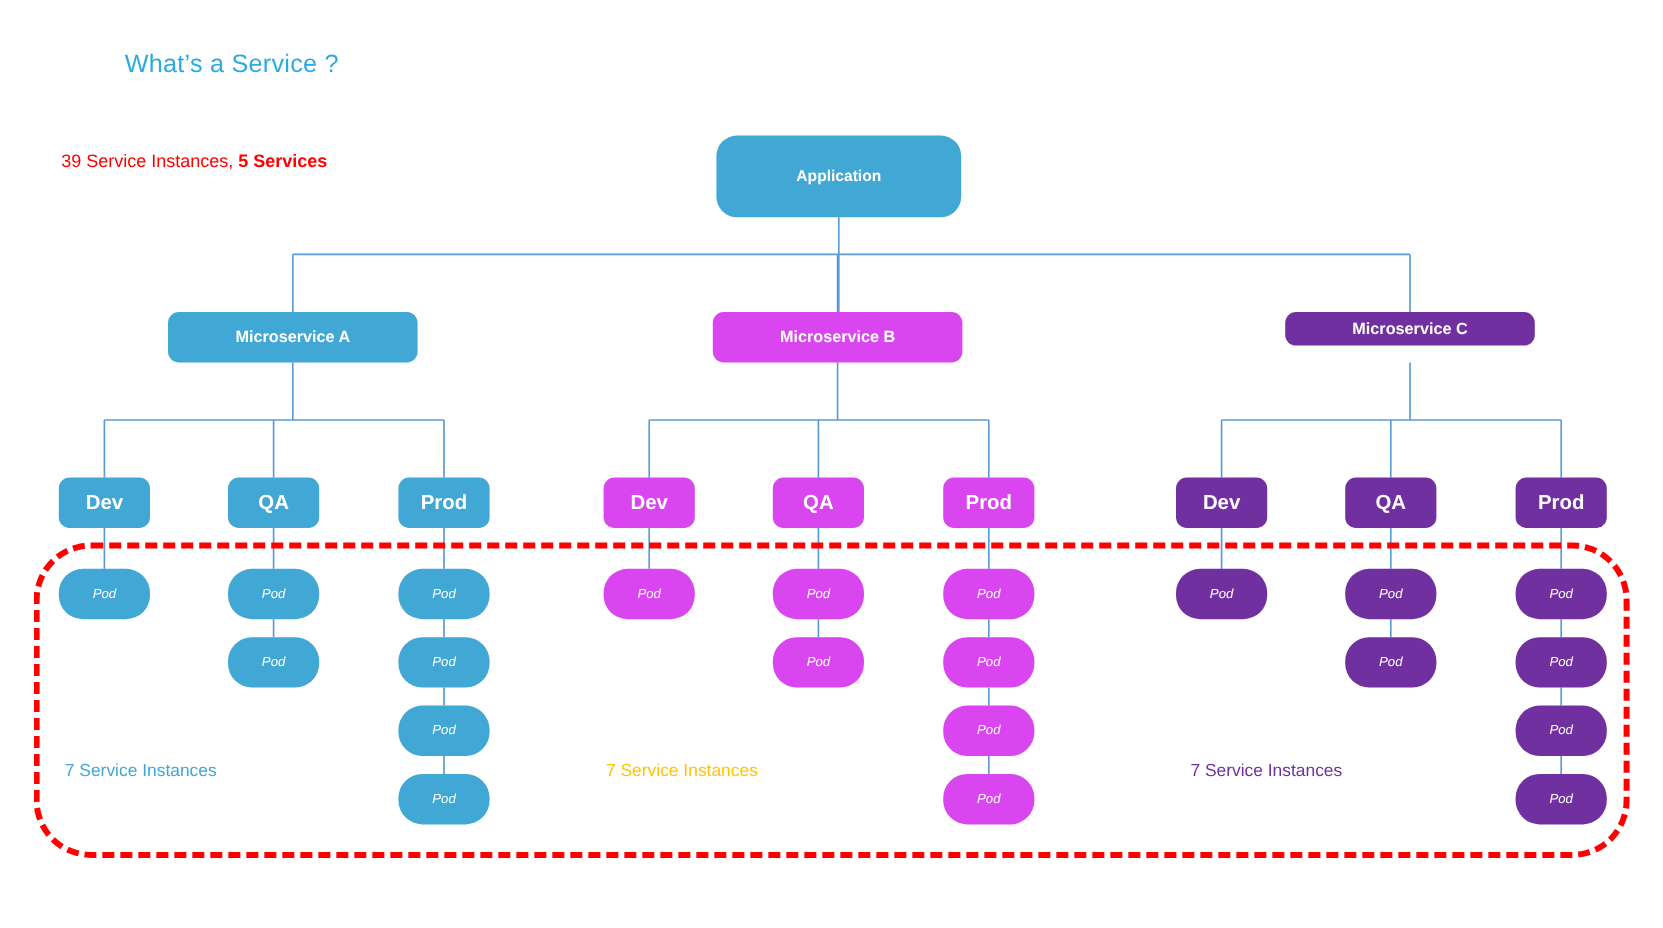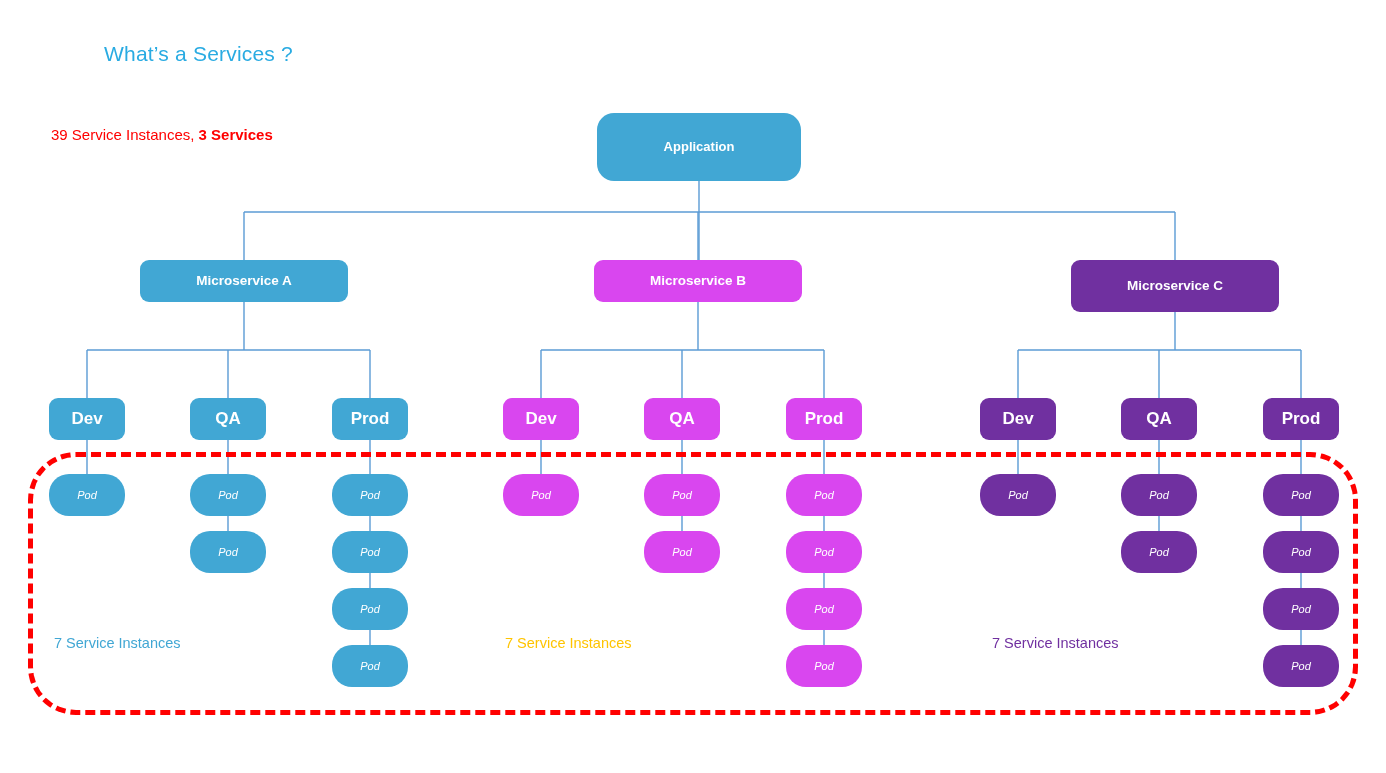--- a/index.html
+++ b/index.html
@@ -112,24 +112,24 @@
     box-sizing: border-box;
     z-index: 8;
     pointer-events: none;
   }
 </style>
 </head>
 <body>
 
 <div id="canvas">
 
-  <div class="page-title">What’s a Services ?</div>
+  <div class="page-title">What’s a Service ?</div>
 
   <div class="summary">
-    <span>39 Service Instances, </span><span class="bold">3 Services</span>
+    <span>39 Service Instances, </span><span class="bold">5 Services</span>
   </div>
 
   <svg id="wires">
       <line x1="699" y1="181" x2="699" y2="260" stroke="#5B9BD5" stroke-width="1.4"></line>
       <line x1="244" y1="212" x2="1175" y2="212" stroke="#5B9BD5" stroke-width="1.4"></line>
       <line x1="244" y1="212" x2="244" y2="260" stroke="#5B9BD5" stroke-width="1.4"></line>
       <line x1="698" y1="212" x2="698" y2="260" stroke="#5B9BD5" stroke-width="1.4"></line>
       <line x1="1175" y1="212" x2="1175" y2="260" stroke="#5B9BD5" stroke-width="1.4"></line>
       <line x1="244" y1="302" x2="244" y2="350" stroke="#5B9BD5" stroke-width="1.4"></line>
       <line x1="87" y1="350" x2="370" y2="350" stroke="#5B9BD5" stroke-width="1.4"></line>
@@ -234,21 +234,21 @@
       <div class="node pod c-yellow" style="left: 786px; top: 531px; width: 76px; height: 42px;">
         <span>Pod</span>
       </div>
       <div class="node pod c-yellow" style="left: 786px; top: 588px; width: 76px; height: 42px;">
         <span>Pod</span>
       </div>
       <div class="node pod c-yellow" style="left: 786px; top: 645px; width: 76px; height: 42px;">
         <span>Pod</span>
       </div>
       <div class="group-label gl-yellow" style="left: 505px; top: 635px;">7 Service Instances</div>
-      <div class="node micro c-purple" style="left: 1071px; top: 260px; width: 208px; height: 52px;">
+      <div class="node micro c-purple" style="left: 1071px; top: 260px; width: 208px; height: 28px;">
         <span>Microservice C</span>
       </div>
       <div class="node env c-purple" style="left: 980px; top: 398px; width: 76px; height: 42px;">
         <span>Dev</span>
       </div>
       <div class="node pod c-purple" style="left: 980px; top: 474px; width: 76px; height: 42px;">
         <span>Pod</span>
       </div>
       <div class="node env c-purple" style="left: 1121px; top: 398px; width: 76px; height: 42px;">
         <span>QA</span>

